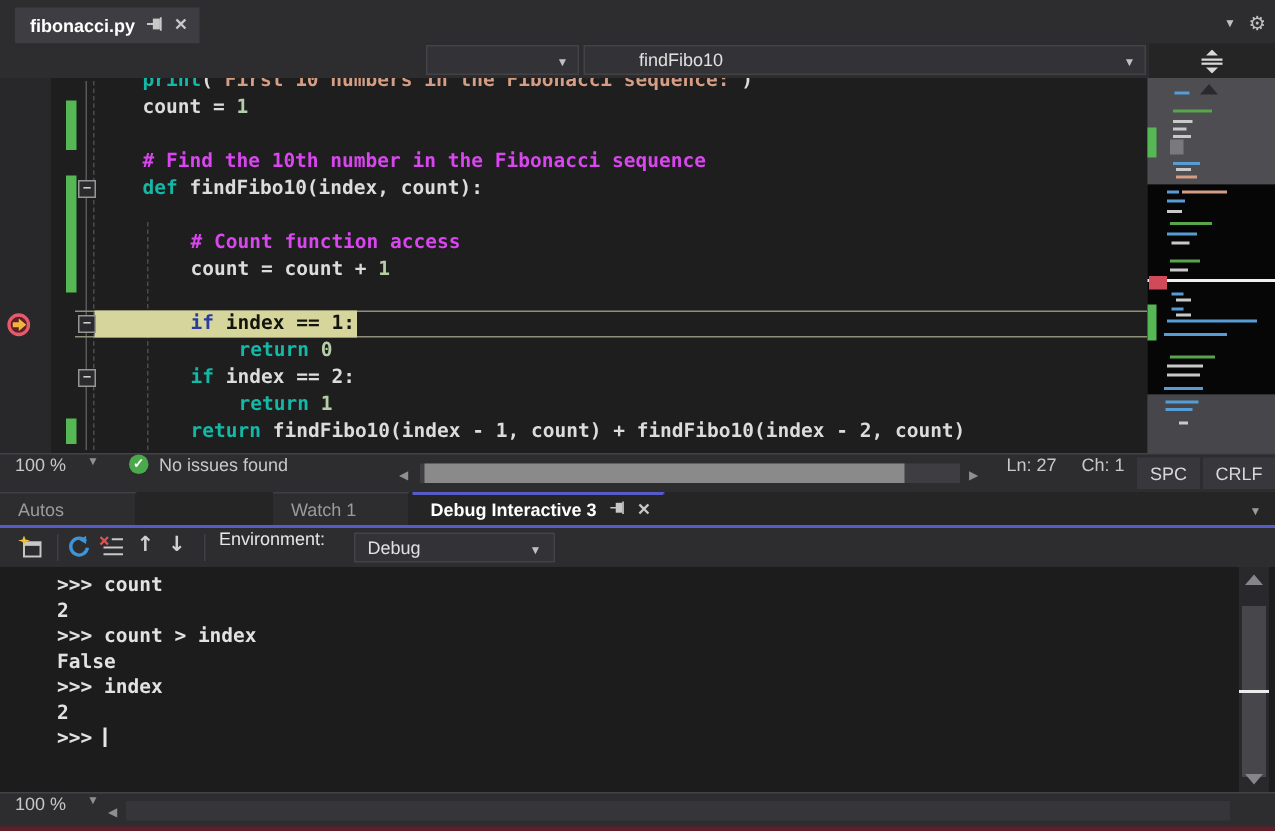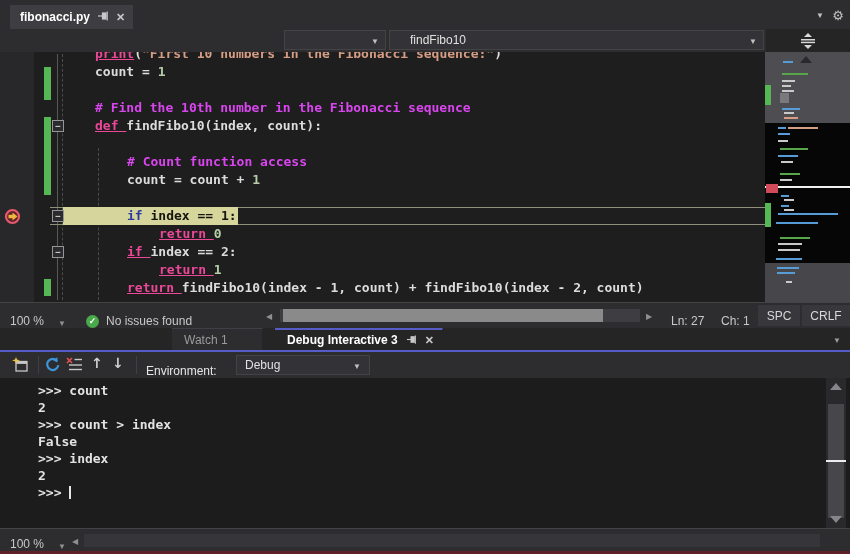--- a/index.html
+++ b/index.html
@@ -21,21 +21,21 @@
   #top-caret { right:26px; top:11px; font-size:8px; color:#c0c0c0; }
   #top-gear { right:6px; top:8px; font-size:13px; color:#c0c0c0; }
 
   
   #navbar { left:0; top:29px; width:850px; height:23px; background:#2d2d30; }
   .navdd {
     top:1px; height:20px; background:#333337; border:1px solid #434346;
     display:flex; align-items:center; color:#e0e0e0;
   }
   #nav-dd1 { left:284px; width:102px; }
-  #nav-dd2 { left:389px; width:375px; padding-left:20px; }
+  #nav-dd2 { left:389px; width:375px; padding-left:36px; }
   .navdd .caret { position:absolute; right:6px; top:6px; font-size:8px; color:#c0c0c0; }
   #split-box { left:766px; top:0; width:84px; height:23px; background:#252526;
                display:flex; align-items:center; justify-content:center; }
 
   
   #editor { left:0; top:52px; width:765px; height:250px; background:#1e1e1e; overflow:hidden; }
   #glyph-margin { left:0; top:0; width:34px; height:250px; background:#28282b; }
   .gbar { left:44px; width:7px; background:#55b855; }
   #outline-line { left:57px; top:2px; width:1px; height:246px; background:#585858; }
   .iguide { width:0; border-left:1px dashed #4b4b4b; }
@@ -44,42 +44,42 @@
     color:#d0d0d0; text-align:center; font:700 9px/10px "DejaVu Sans Mono", monospace;
   }
   .fold::before { content:"−"; }
   #cur-row { left:50px; top:155px; width:715px; height:18px;
              border-top:1px solid #8f8f7b; border-bottom:1px solid #8f8f7b; }
   #cur-fill { left:63px; top:155px; width:175px; height:18px; background:#d6d69c; }
   .code-line {
     position:absolute; height:18px; line-height:18px; white-space:pre;
     font-family:"DejaVu Sans Mono", monospace; font-size:13px; font-weight:700;
   }
-  .tk-kw  { color:#ec4899;text-decoration:underline; }
+  .tk-kw  { color:#14b8a6; }
   .tk-pl  { color:#dcdcdc; }
   .tk-str { color:#d69d85; }
   .tk-com { color:#d946ef; }
   .tk-num { color:#b5cea8; }
   .tk-kwd { color:#2b3a9e; }
   .tk-drk { color:#14140f; }
 
   
   #minimap { left:765px; top:52px; width:85px; height:250px; background:#2d2d30; }
   #mm-gray1 { left:0; top:0; width:85px; height:71px; background:#4d4d52; }
   #mm-black { left:0; top:71px; width:85px; height:140px; background:#060606; }
   #mm-gray2 { left:0; top:211px; width:85px; height:39px; background:#47474b; }
   #mm-up { left:35px; top:4px; width:0; height:0;
            border-left:6px solid transparent; border-right:6px solid transparent;
            border-bottom:7px solid #2a2a2e; }
   .mmbar { position:absolute; }
 
   
   #ed-status { left:0; top:302px; width:850px; height:26px; background:#2d2d30;
                border-top:1px solid #434346; color:#c8c8c8; }
-  .vcenter { display:flex; align-items:flex-end; height:100%; }
+  .vcenter { display:flex; align-items:flex-start; height:100%; }
   .tri { font-size:8px; color:#8f8f8f; }
   #check-circle { width:13px; height:13px; border-radius:50%; background:#4aa94a;
                   color:#ffffff; font-size:9px; line-height:13px; text-align:center; font-weight:bold; }
   #h-track { left:280px; top:6px; width:360px; height:13px; background:#3e3e42; }
   #h-thumb { left:3px; top:0; width:320px; height:13px; background:#8a8a8a; }
   .statbox { top:2px; height:21px; background:#38383c; display:flex; align-items:center;
              justify-content:center; color:#d8d8d8; }
 
   
   #panel-tabs { left:0; top:328px; width:850px; height:22px; background:#252526; }
@@ -259,21 +259,24 @@
       <div id="h-thumb" class="abs"></div>
     </div>
     <span class="abs tri" style="left:646px;top:9px;">▶</span>
     <div class="abs vcenter" style="left:671px;">Ln: 27</div>
     <div class="abs vcenter" style="left:721px;">Ch: 1</div>
     <div class="abs statbox" style="left:758px;width:42px;">SPC</div>
     <div class="abs statbox" style="left:802px;width:48px;">CRLF</div>
   </div>
 
   <div id="panel-tabs" class="abs">
-    <div class="abs ptab" style="left:172px;width:91px;">
+    <div class="abs ptab" style="left:0;width:91px;">
+      <span>Autos</span>
+    </div>
+    <div class="abs ptab" style="left:182px;width:91px;">
       <span>Watch 1</span>
     </div>
     <div id="ptab-active" class="abs ptab" style="left:275px;width:168px;">
       <span>Debug Interactive 3</span>
       <span class="dimicon">
         <svg width="11" height="11" viewBox="0 0 12 12">
             <g stroke="#c8c8c8" stroke-width="1.2" fill="none">
               <line x1="1" y1="6" x2="5.5" y2="6"></line>
               <rect x="5.5" y="3" width="3.5" height="6" fill="#c8c8c8"></rect>
               <line x1="10.2" y1="1.5" x2="10.2" y2="10.5"></line>

